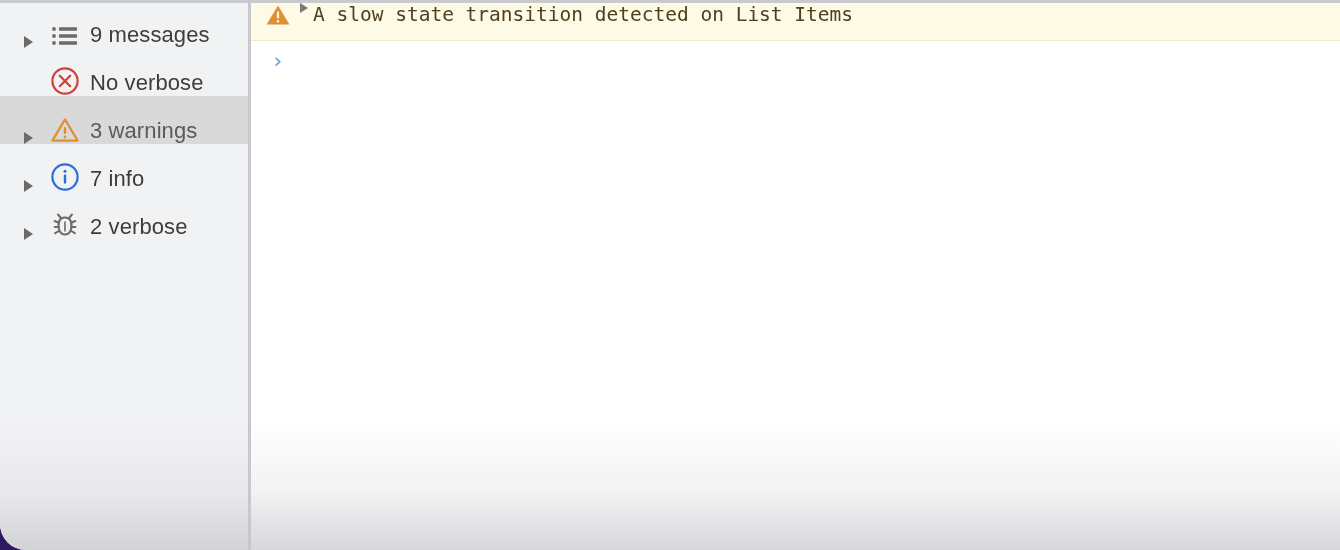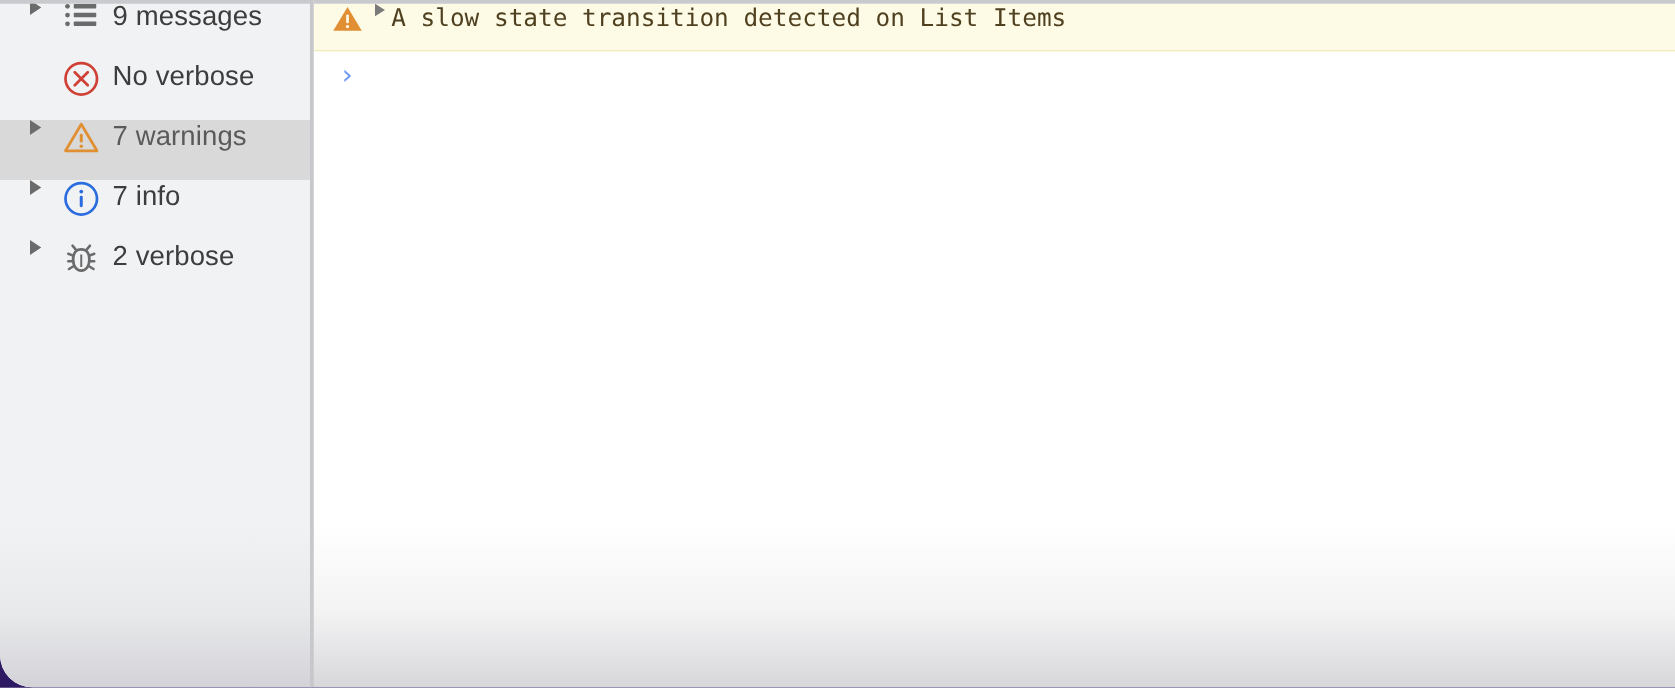--- a/index.html
+++ b/index.html
@@ -60,21 +60,21 @@
     top: 0;
     width: 3px;
     height: 550px;
     background: #c7c8cc;
     z-index: 5;
   }
 
   .filter-row {
     position: relative;
     display: flex;
-    align-items: flex-start;
+    align-items: flex-end;
     height: 48px;
     padding-left: 24px;
     box-sizing: border-box;
     cursor: default;
   }
   .filter-row.selected {
     background: #d9d9d9;
   }
 
   .disclosure {
@@ -235,21 +235,21 @@
       <span class="disclosure">
           <span class="tri"></span>
         </span>
       <span class="filter-icon">
         <svg width="30" height="28" viewBox="0 0 30 28">
           <path d="M15 3.4 L27.6 24.6 L2.4 24.6 Z" fill="none" stroke="#e08f33" stroke-width="2.2" stroke-linejoin="round"></path>
           <rect x="13.8" y="11" width="2.4" height="7" rx="1.1" fill="#e08f33"></rect>
           <circle cx="15" cy="21" r="1.4" fill="#e08f33"></circle>
         </svg>
       </span>
-      <span class="filter-label">7 warnings</span>
+      <span class="filter-label">3 warnings</span>
     </div>
 
     <div class="filter-row">
       <span class="disclosure">
           <span class="tri"></span>
         </span>
       <span class="filter-icon">
         <svg width="30" height="30" viewBox="0 0 30 30">
           <circle cx="15" cy="15" r="12.6" fill="none" stroke="#2b6cdf" stroke-width="2.2"></circle>
           <circle cx="15" cy="9.2" r="1.5" fill="#2b6cdf"></circle>

